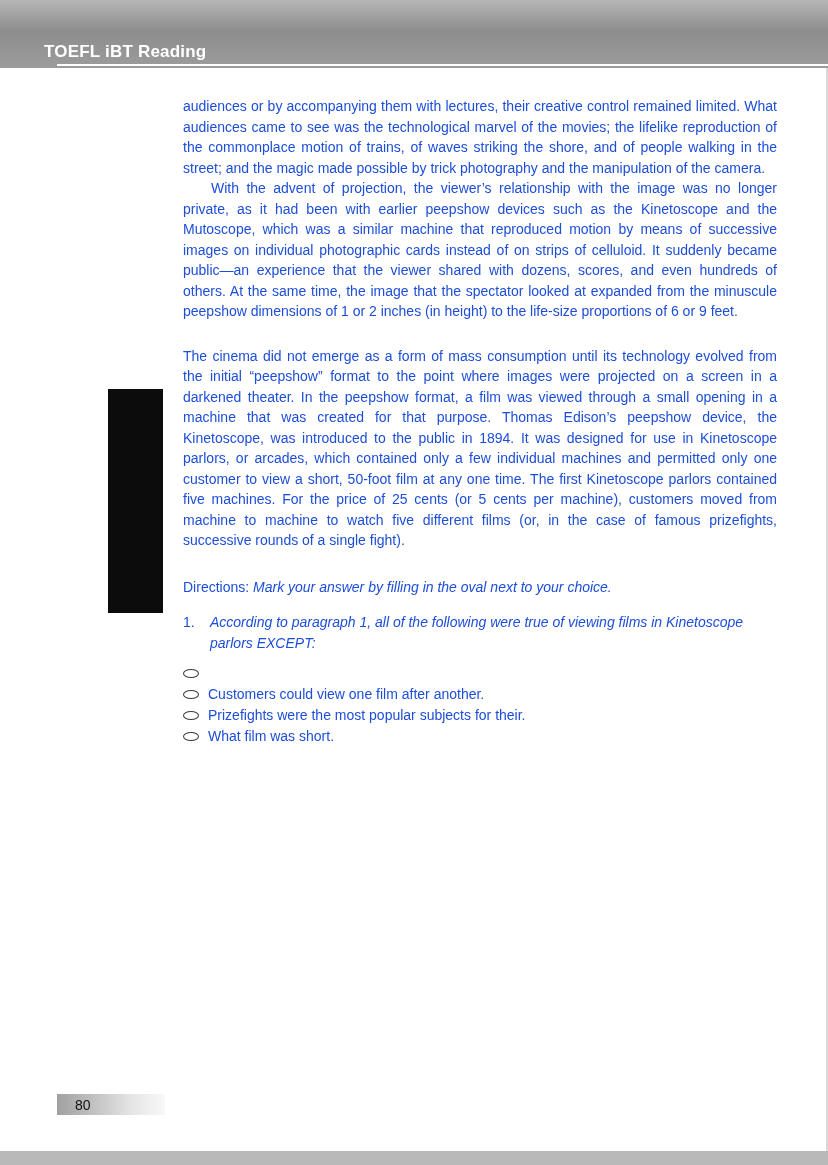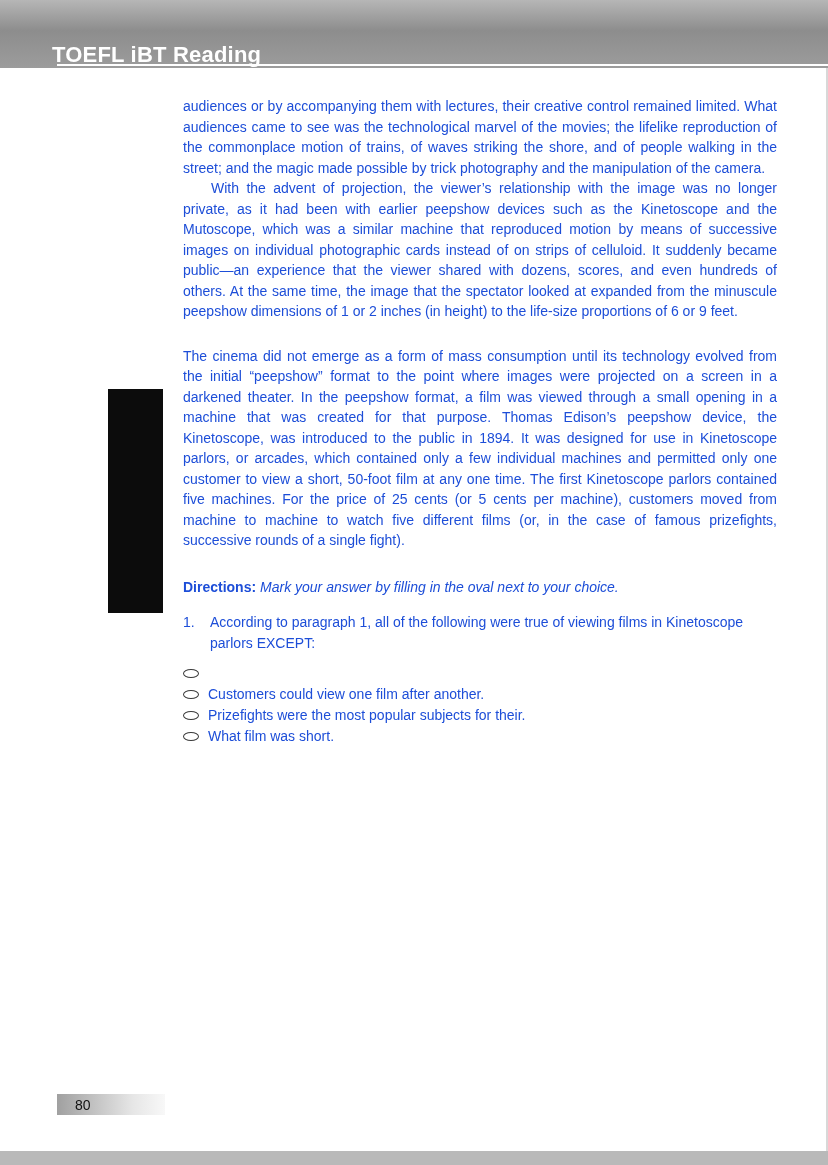--- a/index.html
+++ b/index.html
@@ -10,22 +10,22 @@
     position:relative; width:828px; height:1165px;
     background:#ffffff; margin:0 auto; overflow:hidden;
   }
 
   
   .header {
     position:absolute; top:0; left:0; right:0; height:68px;
     background:linear-gradient(180deg,#b6b6b6 0%, #8d8d8d 45%, #9c9c9c 100%);
   }
   .header-title {
-    position:absolute; left:52px; top:42px;
-    color:#ffffff; font-size:22px; font-weight:bold; letter-spacing:.2px;
+    position:absolute; left:44px; top:42px;
+    color:#ffffff; font-size:17px; font-weight:bold; letter-spacing:.2px;
   }
   .header-rule {
     position:absolute; left:57px; right:0; bottom:2px; height:2px; background:#ffffff;
   }
 
   
   .edge-right { position:absolute; right:0; top:68px; bottom:14px; width:2px; background:#d8d8d8; }
   .bottom-strip { position:absolute; left:0; right:0; bottom:0; height:14px; background:#b9b9b9; }
 
   
@@ -34,26 +34,26 @@
     font-size:14px; line-height:20.5px; color:#1d4ed8; text-align:justify;
   }
   .para.indent { text-indent:28px; }
   .para.gap { margin-top:24px; }
 
   .highlight-bar {
     position:absolute; left:108px; top:389px; width:55px; height:224px; background:#0c0c0c;
   }
 
   .directions { margin-top:26px; text-align:left; }
-  .directions .dlabel { font-weight:bold; }
+  .directions .dlabel { font-weight:normal; }
   .directions .dtext { font-style:italic; }
 
   .question { margin-top:15px; display:flex; text-align:left; }
   .qnum { width:27px; flex:none; }
-  .qtext { flex:1; }
+  .qtext { flex:1;font-style:italic; }
 
   .options { margin-top:10px; }
   .option { display:flex; align-items:center; height:21px; text-align:left; cursor:pointer; }
   .oval {
     flex:none; width:16px; height:9px;
     border:1.4px solid #3a3a3a; border-radius:50%;
     margin-right:9px; background:#ffffff;
   }
 
   .footer-bar {

